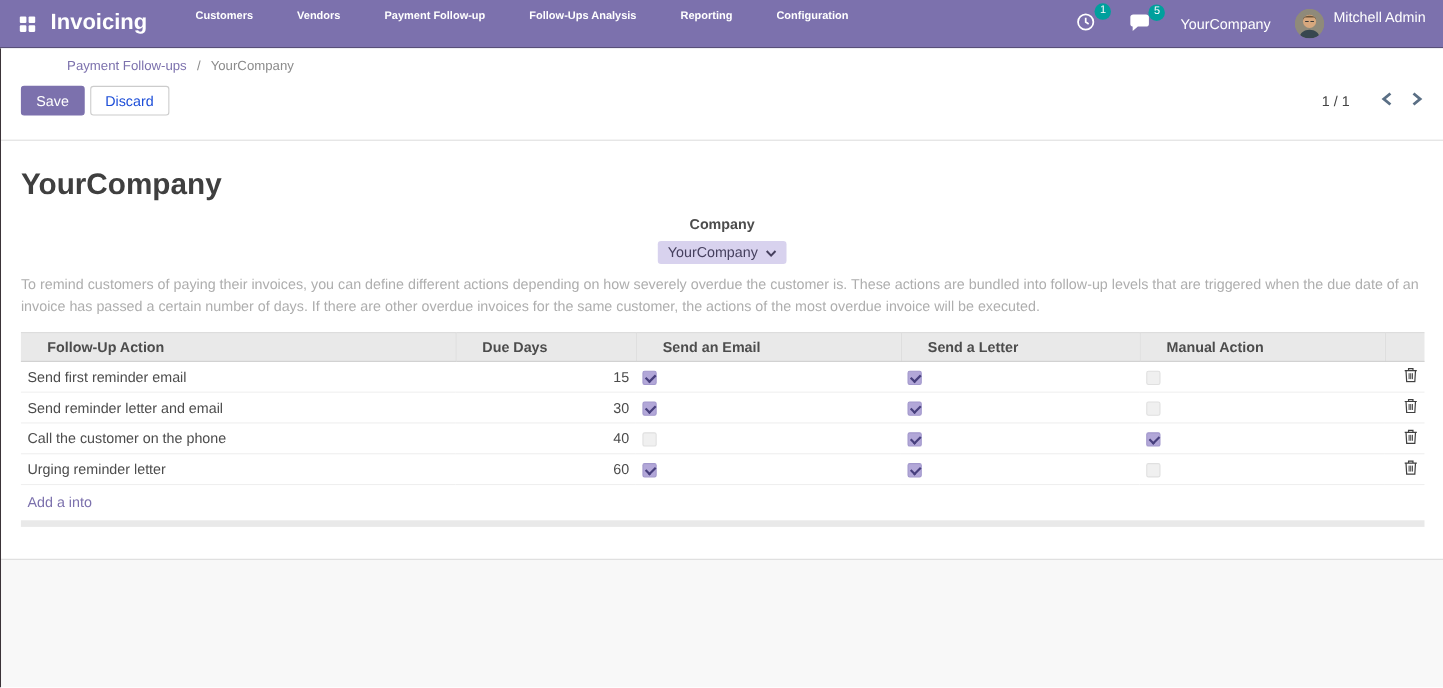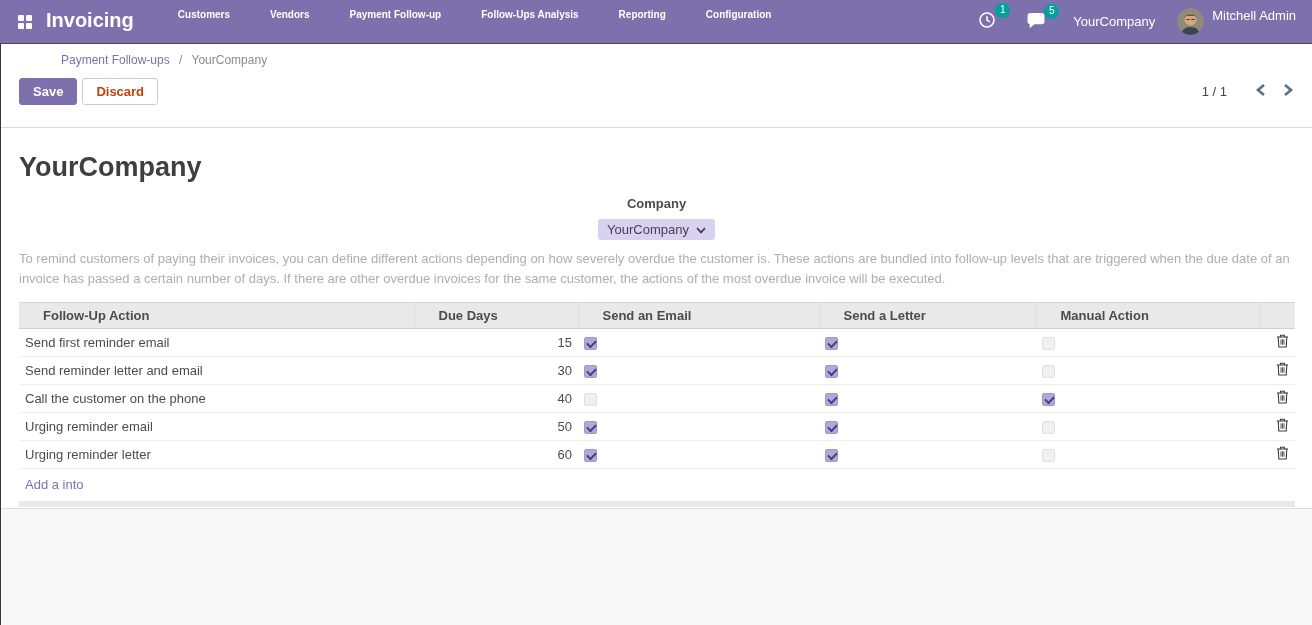--- a/index.html
+++ b/index.html
@@ -33,23 +33,23 @@
           display:flex; flex-direction:column; }
 
   
   .control-panel { height:84px; padding:9px 16px 0 18px; border-bottom:1px solid #d9d9d9;
                    background:#fff; }
   .breadcrumb { font-size:12px; color:#8b8b8b; margin-bottom:11px;margin-left:42px; }
   .breadcrumb a { color:#7c71ad; text-decoration:none; }
   .breadcrumb .sep { margin:0 6px; }
   .cp-row { display:flex; align-items:center; }
   .btn { font-size:13px; padding:5px 13px; border-radius:3px; cursor:pointer;
-         font-family:"Liberation Sans",sans-serif;font-weight:bold; }
+         font-family:"Liberation Sans",sans-serif; }
   .btn-primary { background:#7c71ad; border:1px solid #7c71ad; color:#fff; margin-right:5px; }
-  .btn-default { background:#fff; border:1px solid #ccc; color:#c2410c; }
+  .btn-default { background:#fff; border:1px solid #ccc; color:#1d4ed8; }
   .pager { margin-left:auto; display:flex; align-items:center; gap:13px; }
   .pager-value { font-size:13px; color:#444; margin-right:13px; }
   .pager-btn { background:none; border:none; cursor:pointer; padding:2px; display:flex; }
 
   
   .sheet { height:380px; padding:24px 18px 0 18px; background:#fff; }
   h1.page-title { font-size:27px; font-weight:bold; color:#3f3f3f; margin-bottom:13px; }
   .company-row { display:flex; align-items:center; gap:8px; margin-bottom:9px;flex-direction:column; }
   .company-row label { font-size:13px; font-weight:bold; color:#4c4c4c; }
   .select { background:#d8d2ee; color:#46405e; font-size:13px; padding:3px 9px;
@@ -263,55 +263,38 @@
         <svg width="13" height="14" viewBox="0 0 13 14" fill="none" stroke="#3f3f3f" stroke-width="1.1">
           <path d="M1 3h11"></path>
           <path d="M4.5 3V1.2h4V3"></path>
           <path d="M2.2 3l.6 10h7.4l.6-10"></path>
           <path d="M5 5.3v5.4M6.5 5.3v5.4M8 5.3v5.4" stroke-width="0.9"></path>
         </svg>
       </span>
     </td>
   </tr>
 
+
   <tr>
-    <td><span>Urging reminder email</span></td>
-    <td class="num"><span>50</span></td>
+    <td><span>Urging reminder letter</span></td>
+    <td class="num"><span>60</span></td>
     <td class="cbcell"><span class="cb checked"></span></td>
     <td class="cbcell"><span class="cb checked"></span></td>
     <td class="cbcell"><span class="cb unchecked"></span></td>
     <td class="del">
       <span class="trash">
         <svg width="13" height="14" viewBox="0 0 13 14" fill="none" stroke="#3f3f3f" stroke-width="1.1">
           <path d="M1 3h11"></path>
           <path d="M4.5 3V1.2h4V3"></path>
           <path d="M2.2 3l.6 10h7.4l.6-10"></path>
           <path d="M5 5.3v5.4M6.5 5.3v5.4M8 5.3v5.4" stroke-width="0.9"></path>
         </svg>
       </span>
     </td>
   </tr>
-
-  <tr>
-    <td><span>Urging reminder letter</span></td>
-    <td class="num"><span>60</span></td>
-    <td class="cbcell"><span class="cb checked"></span></td>
-    <td class="cbcell"><span class="cb checked"></span></td>
-    <td class="cbcell"><span class="cb unchecked"></span></td>
-    <td class="del">
-      <span class="trash">
-        <svg width="13" height="14" viewBox="0 0 13 14" fill="none" stroke="#3f3f3f" stroke-width="1.1">
-          <path d="M1 3h11"></path>
-          <path d="M4.5 3V1.2h4V3"></path>
-          <path d="M2.2 3l.6 10h7.4l.6-10"></path>
-          <path d="M5 5.3v5.4M6.5 5.3v5.4M8 5.3v5.4" stroke-width="0.9"></path>
-        </svg>
-      </span>
-    </td>
-  </tr>
 </tbody>
     </table>
 
     <div class="add-line-row">
       <a href="#">Add a into</a>
     </div>
     <div class="footer-strip"></div>
   </div>
 
   <div class="below-sheet"></div>

